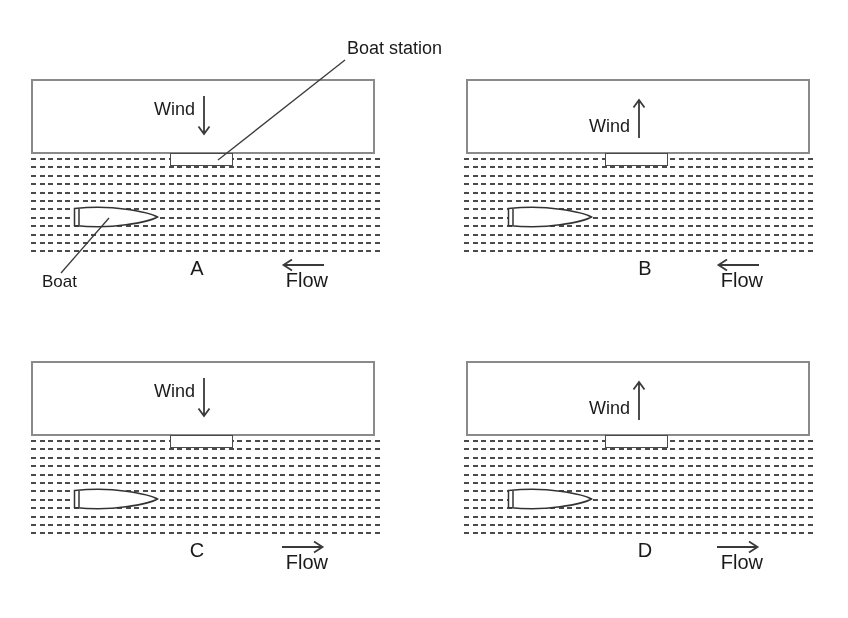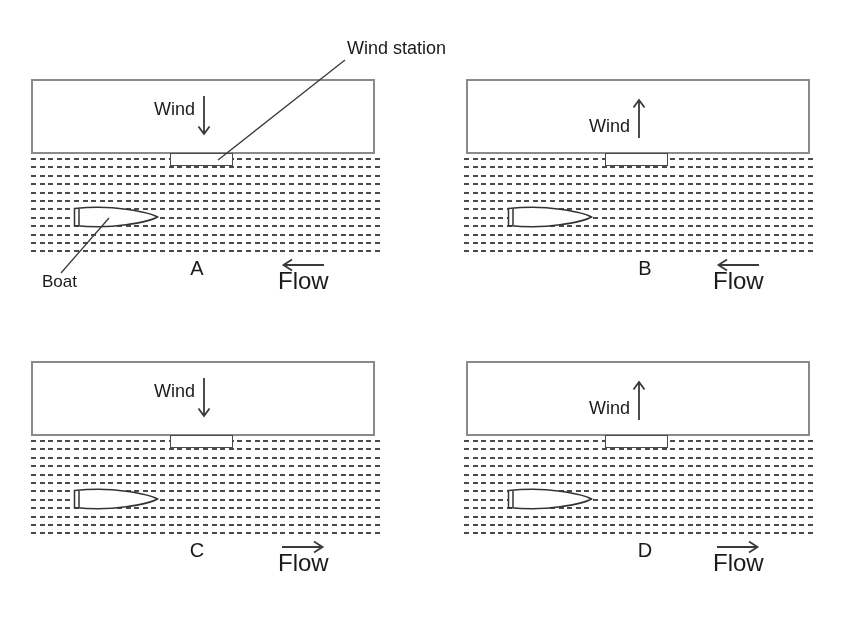--- a/index.html
+++ b/index.html
@@ -46,21 +46,21 @@
   .wind-down .wind-label{top:100px}
   .wind-up .wind-label{top:117px}
   .wind-arrow{position:absolute;left:196px;top:94px;width:16px;height:46px;z-index:4;}
 
   .letter{position:absolute;left:182px;top:258px;width:30px;text-align:center;
     font-size:20px;line-height:21px;}
   .panel-right .letter{left:195px}
 
   .flow-arrow{position:absolute;left:280px;top:257px;width:46px;height:16px;}
   .flow-label{position:absolute;left:278px;top:271px;width:50px;text-align:right;
-    font-size:24px;line-height:19px;}
+    font-size:20px;line-height:19px;}
 
   .ann-label{position:absolute;font-size:18px;line-height:20px;z-index:6;}
   #boat-station-label{left:347px;top:38px;}
   #boat-label{left:42px;top:272px;font-size:17px;}
   .leaders{position:absolute;left:0;top:0;width:848px;height:618px;z-index:5;pointer-events:none;}
 
   svg{display:block}
   .stroke{stroke:var(--c-line);fill:none;stroke-width:1.8px;}
   .thin-stroke{stroke:var(--c-line);fill:none;stroke-width:1.3px;}
   .boat-hull{stroke:#333;fill:#fff;stroke-width:1.5px;}
@@ -191,20 +191,20 @@
     <svg class="wind-arrow" viewBox="0 0 16 46">
       <path class="stroke" d="M8 44 V7 M2.5 13.5 L8 6 L13.5 13.5"></path>
     </svg>
     <div class="letter">D</div>
     <svg class="flow-arrow" viewBox="0 0 46 16">
       <path class="stroke" d="M2 8 H42 M34 2.5 L42.5 8 L34 13.5"></path>
     </svg>
     <div class="flow-label">Flow</div>
   </section>
 
-  <div class="ann-label" id="boat-station-label">Wind station</div>
+  <div class="ann-label" id="boat-station-label">Boat station</div>
   <div class="ann-label" id="boat-label">Boat</div>
   <svg class="leaders" viewBox="0 0 848 618">
     <line class="thin-stroke" x1="345" y1="60" x2="218" y2="160"></line>
     <line class="thin-stroke" x1="61" y1="273" x2="109" y2="218"></line>
   </svg>
 
 </div>
 
 </body></html>

